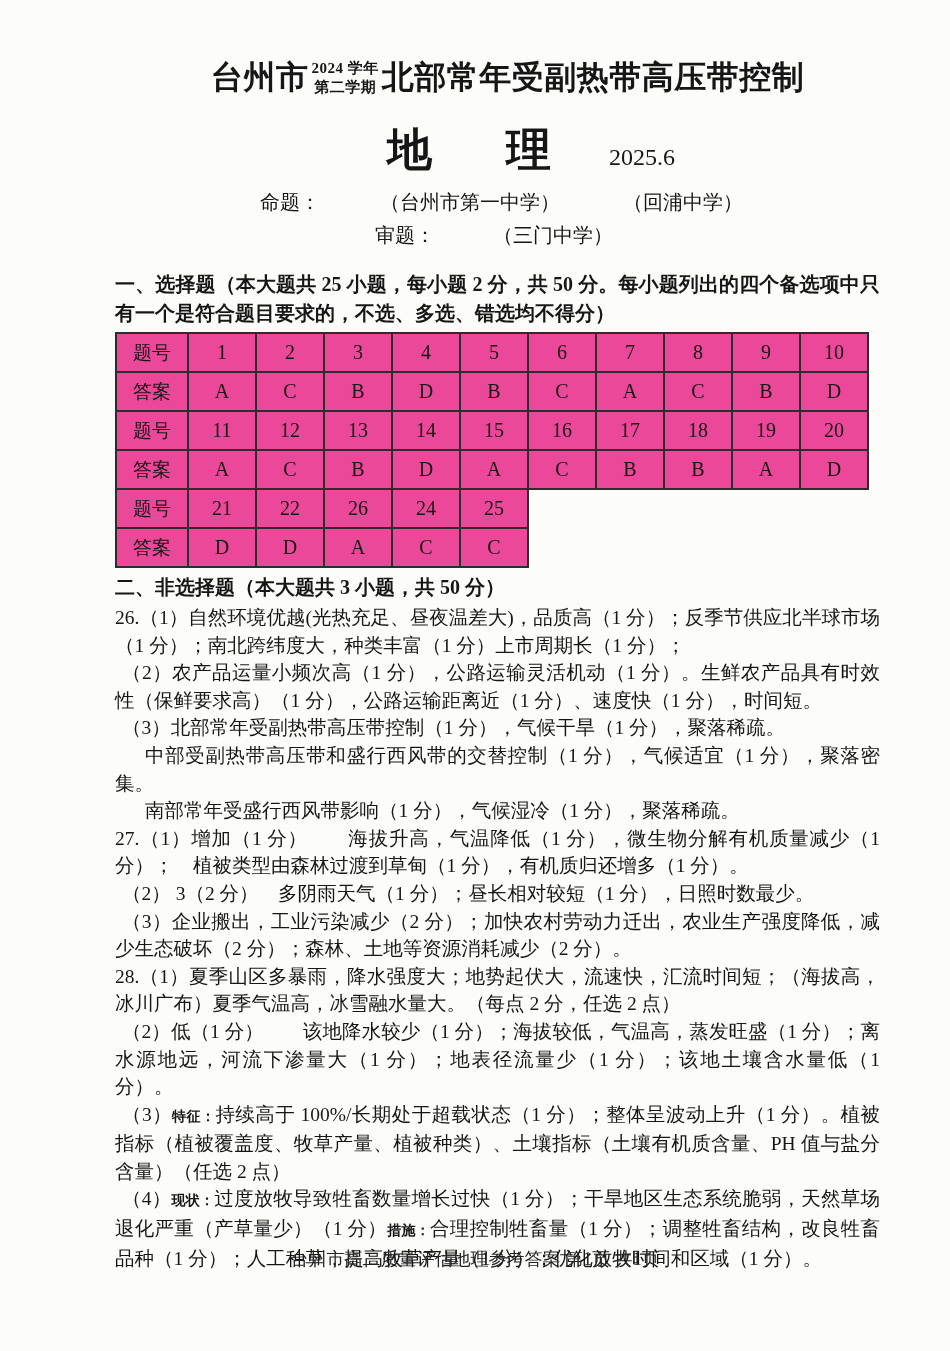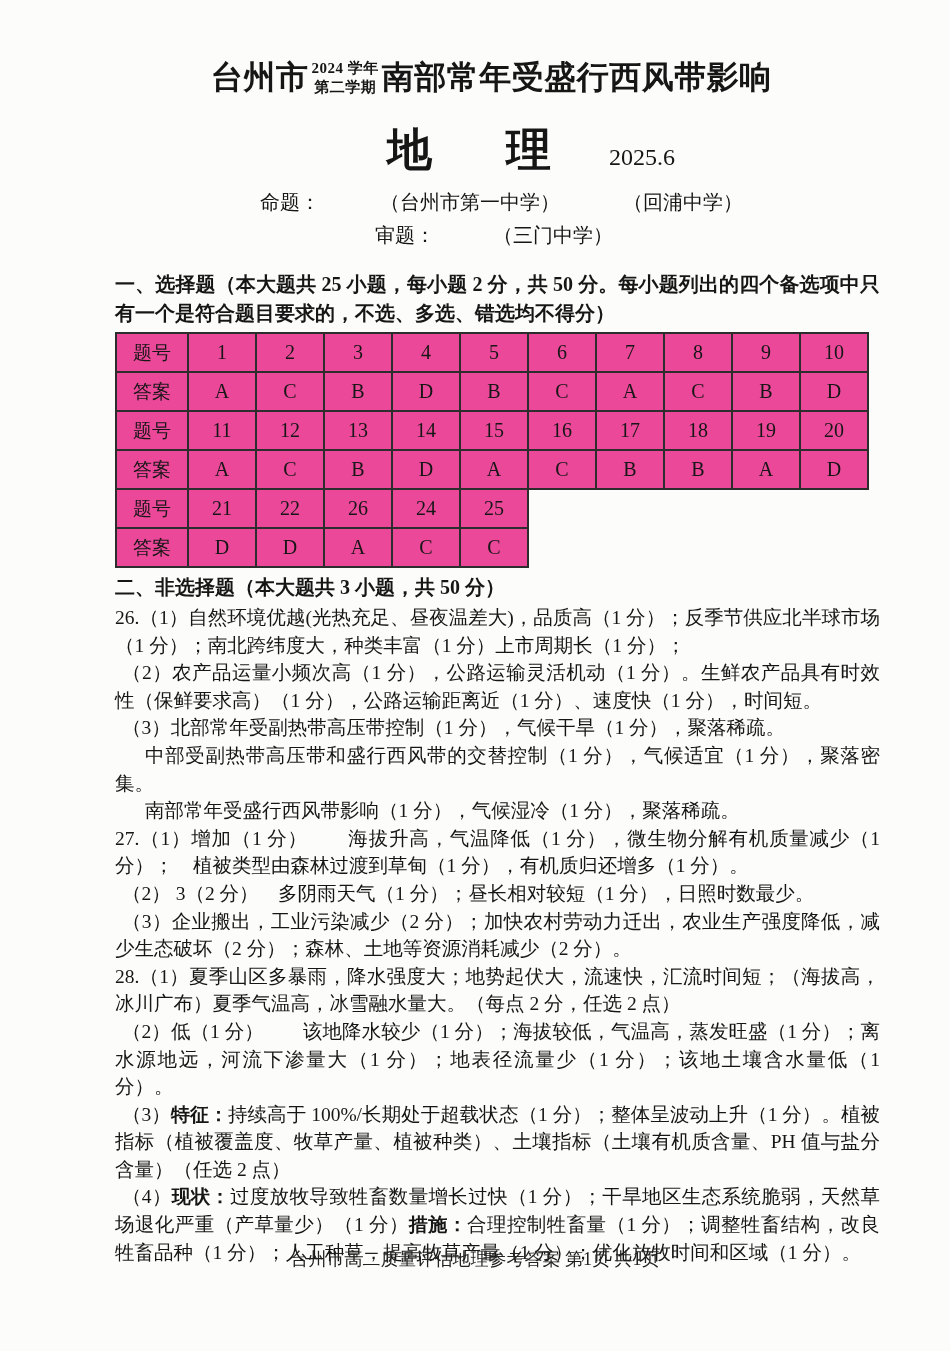--- a/index.html
+++ b/index.html
@@ -79,21 +79,21 @@
 
   
   .answers p {
     margin: 0;
     font-size: 19.5px;
     line-height: 27.6px;
     text-align: justify;
   }
   .answers p.half-indent { text-indent: 7px; }
   .answers p.cont-indent { text-indent: 30px; }
-  .answers strong { font-weight: 700; font-family: "Liberation Sans", "DejaVu Sans", sans-serif; font-size: 19px; }
+  .answers strong { font-weight: 700; font-family: "Liberation Sans", "DejaVu Sans", sans-serif; font-size: 14px; }
 
   
   .doc-footer {
     position: absolute;
     left: 0; right: 0;
     bottom: 80px;
     text-align: center;
     font-size: 18px;
     color: #222;
   }
@@ -103,21 +103,21 @@
 
 <div class="page">
 
   <header>
     <h1 class="title">
       <span>台州市</span>
       <span class="t-stack">
         <span>2024 学年</span>
         <span>第二学期</span>
       </span>
-      <span>南部常年受盛行西风带影响</span>
+      <span>北部常年受副热带高压带控制</span>
     </h1>
 
     <div class="subject-row">
       <span class="subject"><span>地</span><span class="gap"></span><span>理</span></span>
       <span class="date">2025.6</span>
     </div>
 
     <div class="credit-row">
       <span class="credit-label">命题：</span>
       <span class="credit-school s1">（台州市第一中学）</span>

